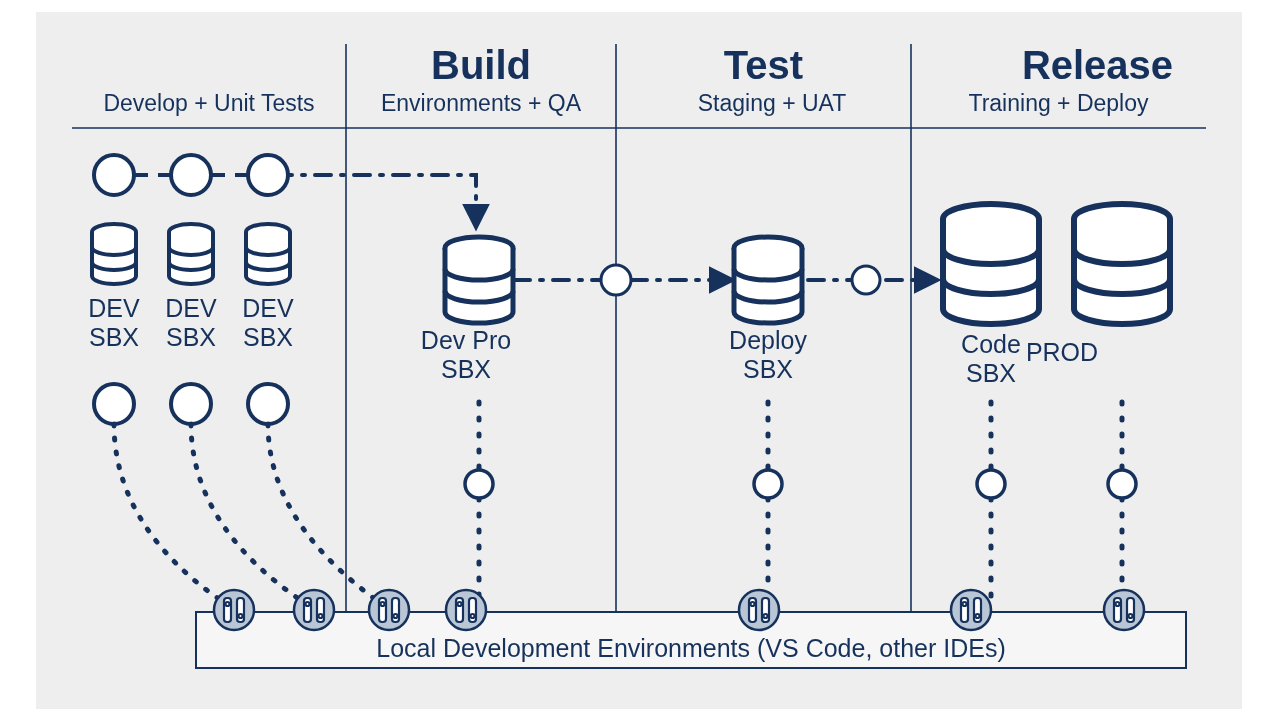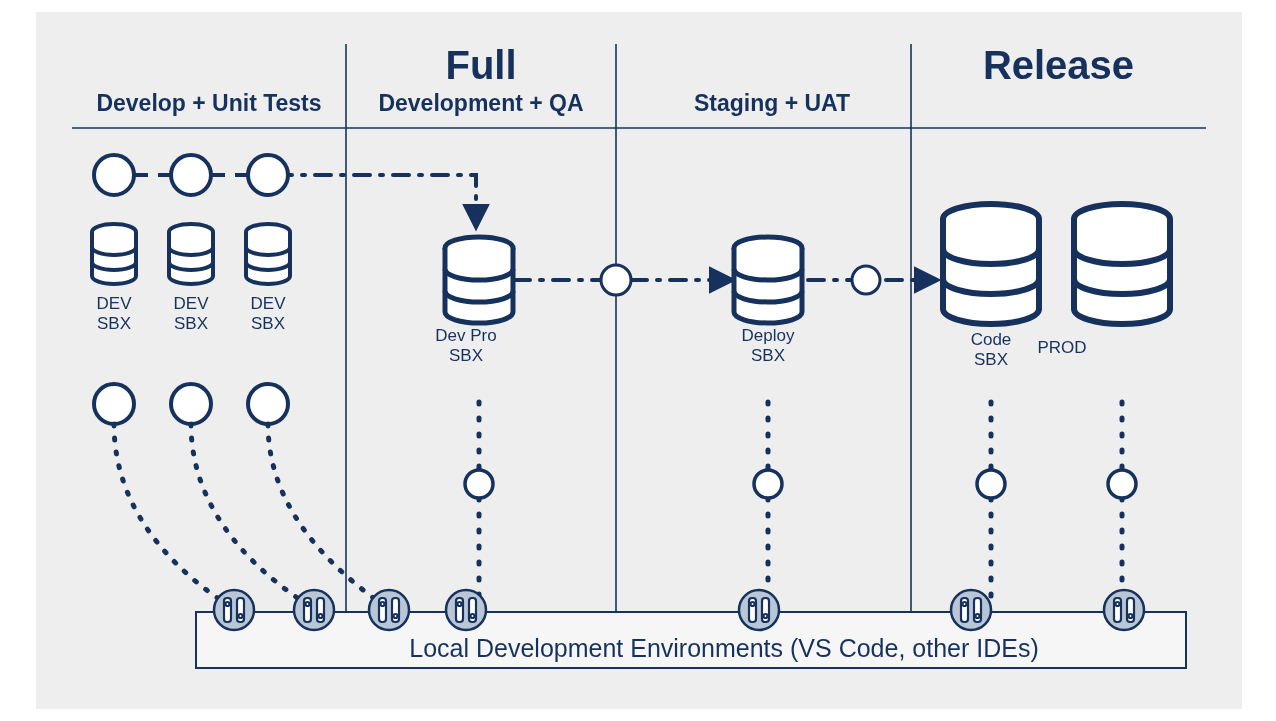--- a/index.html
+++ b/index.html
@@ -19,23 +19,23 @@
   }
   .stage{
     position:absolute;
     left:36px;top:12px;
     width:1206px;height:697px;
     background:var(--bg);
   }
   svg{position:absolute;inset:0;}
   .lbl{position:absolute;text-align:center;color:var(--ink);line-height:1.15;}
   .h1{font-size:40px;font-weight:600;}
-  .h2{font-size:23px;font-weight:700;}
-  .env{font-size:17px;}
-  .footer{font-size:25px;padding-left:33px;}
+  .h2{font-size:23px;font-weight:400;}
+  .env{font-size:25px;}
+  .footer{font-size:25px;}
 </style>
 </head>
 <body>
 
 <div class="stage-wrap">
   <div class="stage">
 
     <svg viewBox="0 0 1206 697" width="1206" height="697">
       <defs>
         <marker id="arr" viewBox="0 0 10 10" refX="8" refY="5" markerWidth="7" markerHeight="7" orient="auto-start-reverse">
@@ -155,26 +155,28 @@
         <use href="#ide" x="353" y="598"></use>
         <use href="#ide" x="430" y="598"></use>
         <use href="#ide" x="723" y="598"></use>
         <use href="#ide" x="935" y="598"></use>
         <use href="#ide" x="1088" y="598"></use>
       </g>
     </svg>
 
     <div class="lbl h2" style="left:36px;top:78px;width:274px">Develop + Unit Tests</div>
 
-    <div class="lbl h1" style="left:310px;top:30px;width:270px">Full</div>
-    <div class="lbl h2" style="left:310px;top:78px;width:270px">Development + QA</div>
-
+    <div class="lbl h1" style="left:310px;top:30px;width:270px">Build</div>
+    <div class="lbl h2" style="left:310px;top:78px;width:270px">Environments + QA</div>
+
+    <div class="lbl h1" style="left:580px;top:30px;width:295px">Test</div>
     <div class="lbl h2" style="left:580px;top:78px;width:312px">Staging + UAT</div>
 
-    <div class="lbl h1" style="left:875px;top:30px;width:295px">Release</div>
+    <div class="lbl h1" style="left:914px;top:30px;width:295px">Release</div>
+    <div class="lbl h2" style="left:875px;top:78px;width:295px">Training + Deploy</div>
 
     <div class="lbl env" style="left:48px;top:282px;width:60px">
       <span>DEV</span><br>
       <span>SBX</span>
     </div>
     <div class="lbl env" style="left:125px;top:282px;width:60px">
       <span>DEV</span><br>
       <span>SBX</span>
     </div>
     <div class="lbl env" style="left:202px;top:282px;width:60px">

